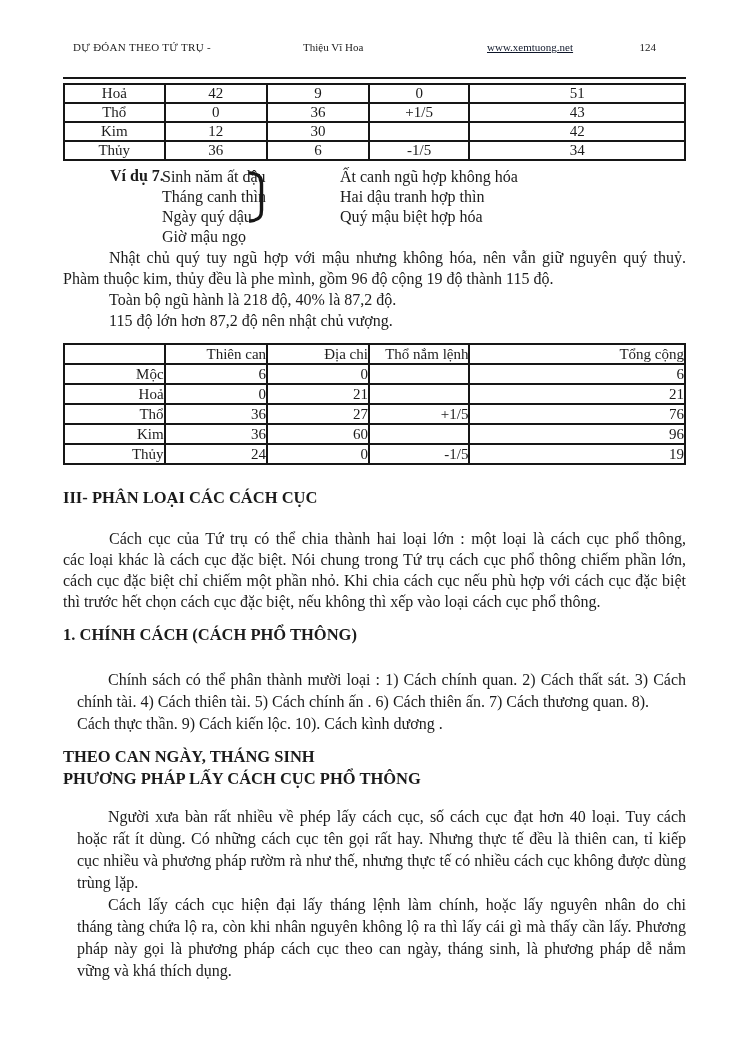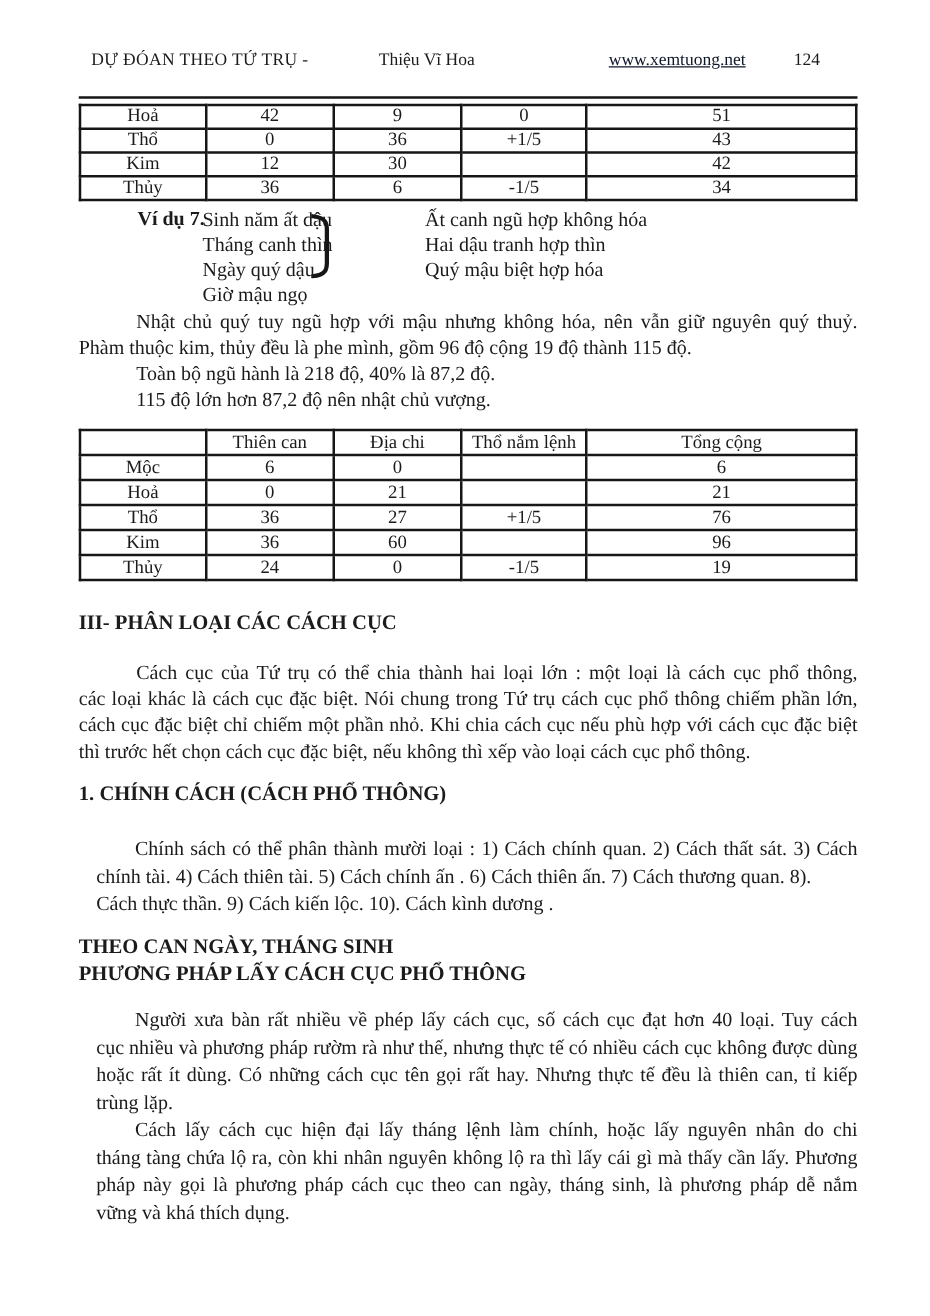--- a/index.html
+++ b/index.html
@@ -7,34 +7,34 @@
     width:744px;height:1053px;
     background:#ffffff;
     font-family:"Liberation Serif","DejaVu Serif",serif;
     color:#1b1b1b;
     overflow:hidden;
   }
   .content{margin:0 58px 0 63px;width:623px;position:relative;}
 
   
   .pg-header{position:relative;height:77px;border-bottom:2px solid #161616;}
-  .pg-header span,.pg-header a{position:absolute;top:41px;font-size:14px;white-space:nowrap;}
+  .pg-header span,.pg-header a{position:absolute;top:41px;font-size:11px;white-space:nowrap;}
   .hd-title{left:10px;letter-spacing:.3px;}
   .hd-author{left:240px;}
   .hd-site{left:424px;text-decoration:underline;color:#0f172a;cursor:pointer;}
   .hd-page{right:30px;}
 
   
   table{border-collapse:collapse;width:100%;table-layout:fixed;}
   .t1{margin-top:4px;}
   .t2{margin-top:12px;}
   td,th{border:2px solid #161616;text-align:center;font-weight:normal;
         font-size:15px;padding:0;overflow:hidden;white-space:nowrap;}
   .t1 td{height:17px;}
-  .t2 td,.t2 th{height:18px;}
+  .t2 td,.t2 th{height:18px;text-align:right;}
   col.c-lbl{width:16.2%;} col.c1{width:16.5%;} col.c2{width:16.4%;}
   col.c3{width:16.2%;} col.c4{width:34.7%;}
 
   
   .example{margin-top:6px;position:relative;font-size:16px;}
   .ex-label{position:absolute;left:47px;top:0;font-weight:bold;}
   .ex-row{position:relative;line-height:20px;height:20px;white-space:nowrap;}
   .ex-pillar{margin-left:99px;}
   .ex-note{position:absolute;left:277px;top:0;}
   .ex-bracket{position:absolute;left:186px;top:4px;}
@@ -212,22 +212,22 @@
     <div class="pl22">Cách thực thần. 9) Cách kiến lộc. 10). Cách kình dương .</div>
   </div>
 
   <div class="heading h-phuong">
     <div>THEO CAN NGÀY, THÁNG SINH</div>
     <div>PHƯƠNG PHÁP LẤY CÁCH CỤC PHỔ THÔNG</div>
   </div>
 
   <div class="para para-d shift">
     <div class="pl22 j ind2">Người xưa bàn rất nhiều về phép lấy cách cục, số cách cục đạt hơn 40 loại. Tuy cách</div>
+    <div class="pl22 j">hoặc rất ít dùng. Có những cách cục tên gọi rất hay. Nhưng thực tế đều là thiên can, tỉ kiếp</div>
     <div class="pl22 j">cục nhiều và phương pháp rườm rà như thế, nhưng thực tế có nhiều cách cục không được dùng</div>
-    <div class="pl22 j">hoặc rất ít dùng. Có những cách cục tên gọi rất hay. Nhưng thực tế đều là thiên can, tỉ kiếp</div>
     <div class="pl22">trùng lặp.</div>
   </div>
 
   <div class="para shift">
     <div class="pl22 j ind2">Cách lấy cách cục hiện đại lấy tháng lệnh làm chính, hoặc lấy nguyên nhân do chi</div>
     <div class="pl22 j">tháng tàng chứa lộ ra, còn khi nhân nguyên không lộ ra thì lấy cái gì mà thấy cần lấy. Phương</div>
     <div class="pl22 j">pháp này gọi là phương pháp cách cục theo can ngày, tháng sinh, là phương pháp dễ nắm</div>
     <div class="pl22">vững và khá thích dụng.</div>
   </div>
 

